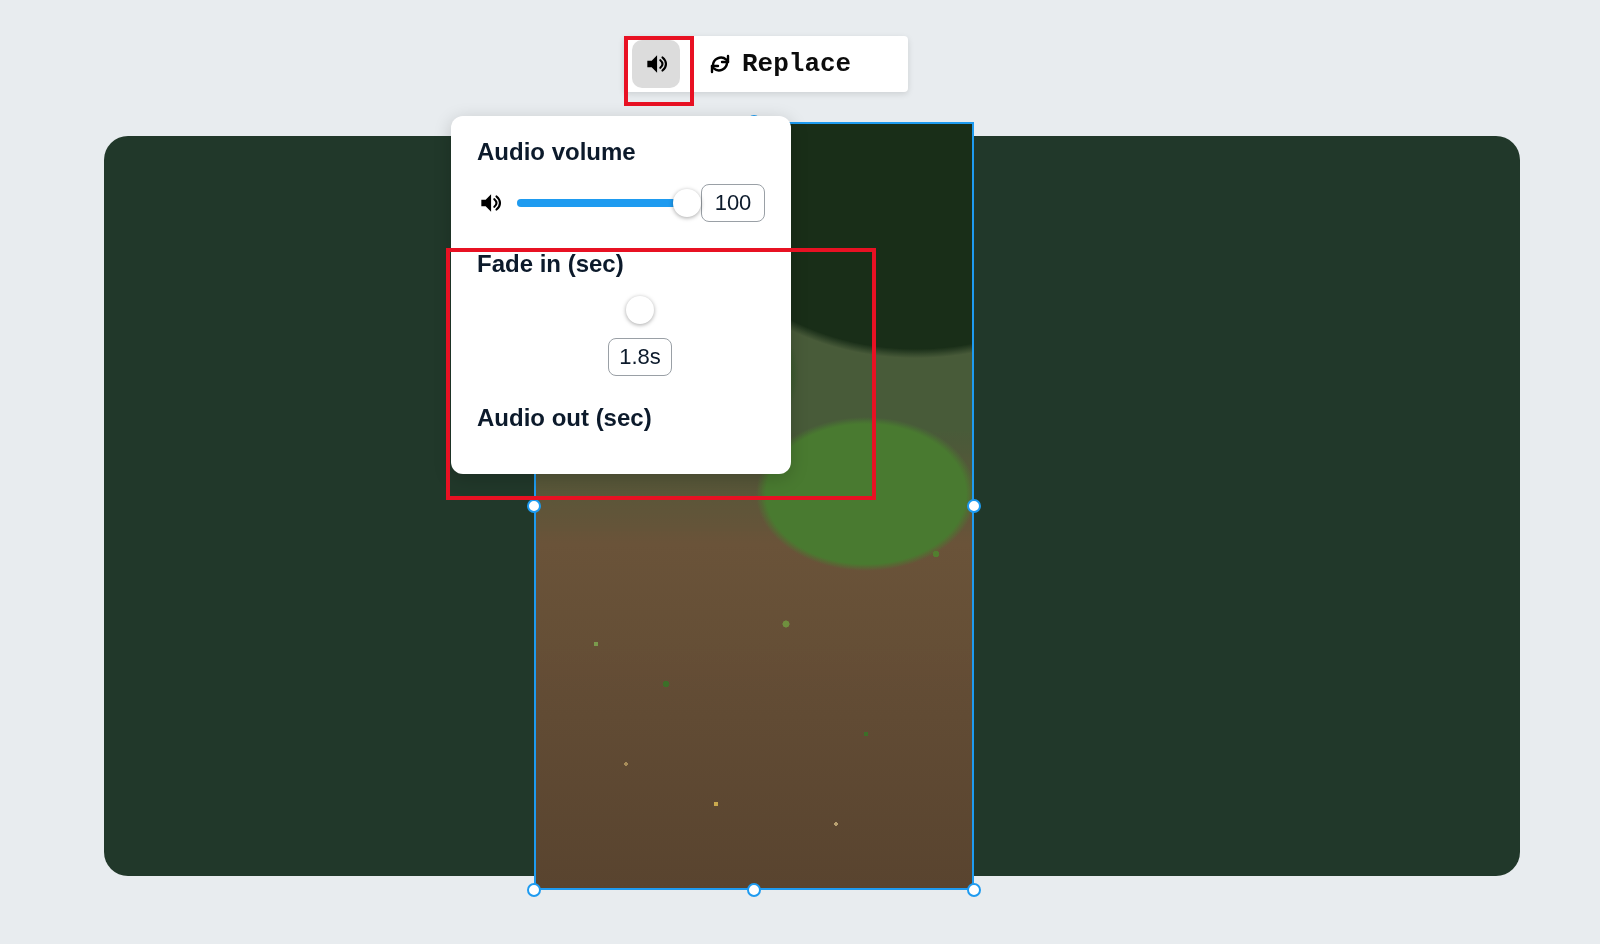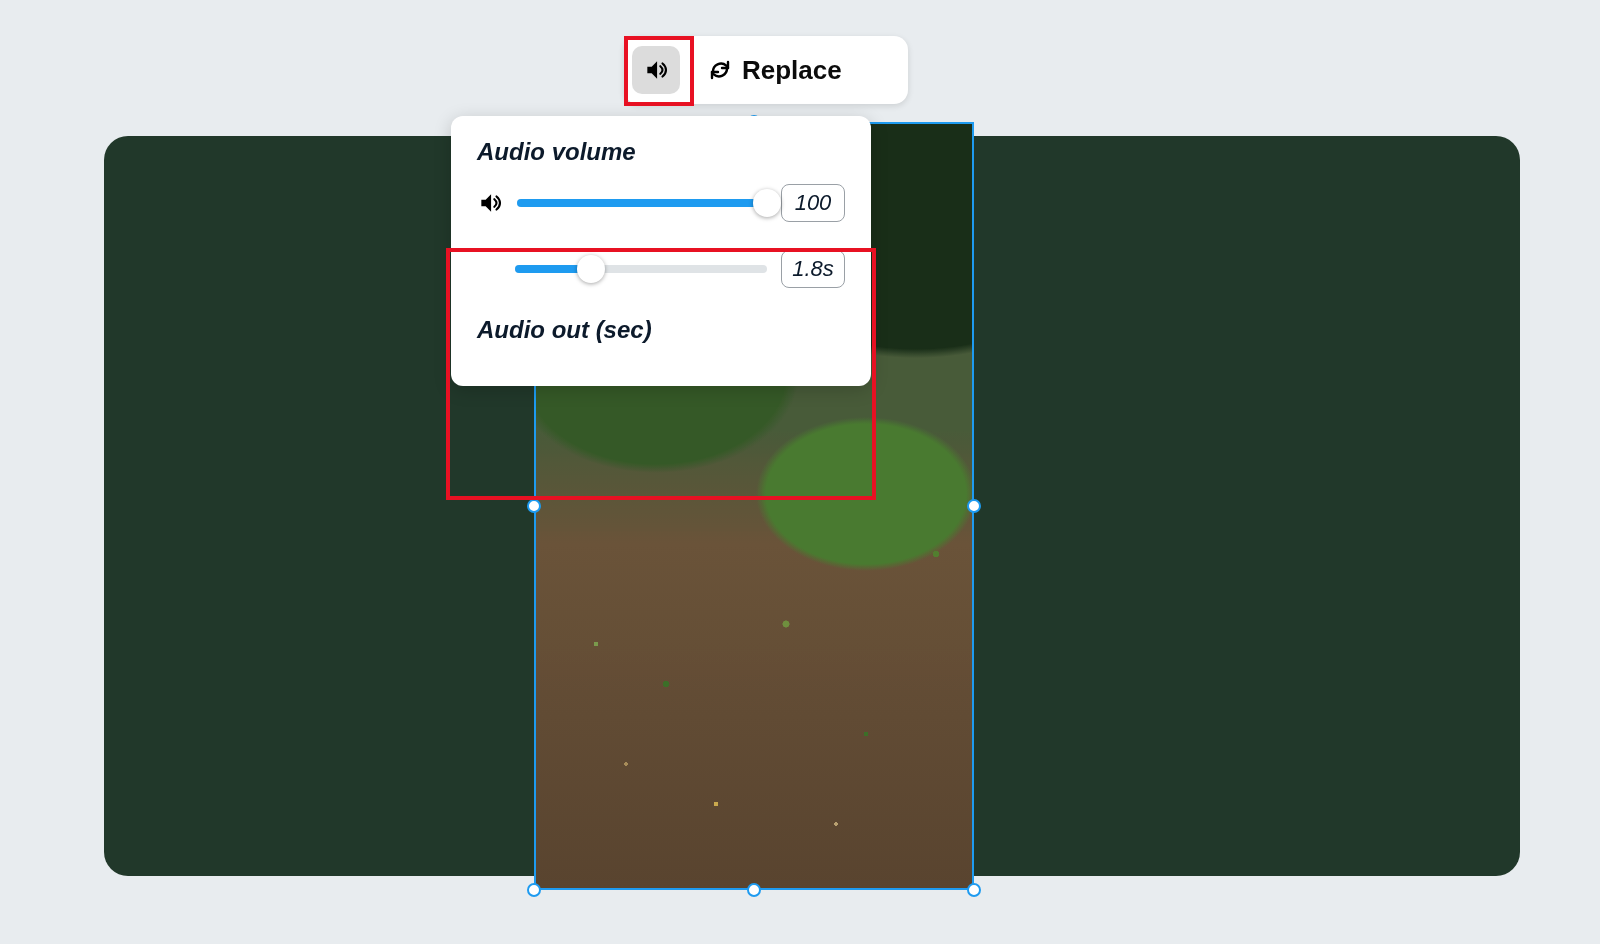--- a/index.html
+++ b/index.html
@@ -66,28 +66,29 @@
     border: 2px solid #1e9bf0;
     transform: translate(-50%, -50%);
   }
 
   
   .toolbar {
     position: absolute;
     left: 624px;
     top: 36px;
     width: 284px;
-    height: 68px;
-    background: #fff;
-    border-radius: 14px;
+    height: 56px;
+    background: #fff;
+    border-radius: 4px;
     box-shadow: 0 2px 6px rgba(0,0,0,0.12);
     display: flex;
     align-items: center;
     padding: 8px;
     gap: 10px;
+    font-family: Liberation Mono, monospace;
   }
   .audio-btn {
     width: 48px;
     height: 48px;
     border-radius: 10px;
     background: #dcdcdc;
     display: flex;
     align-items: center;
     justify-content: center;
     cursor: pointer;
@@ -110,41 +111,40 @@
     color: #0c0c0c;
     cursor: pointer;
     padding: 0 6px 0 18px;
   }
 
   
   .popover {
     position: absolute;
     left: 451px;
     top: 116px;
-    width: 420px;
+    width: 340px;
     background: #fff;
     border-radius: 12px;
     box-shadow: 0 4px 18px rgba(0,0,0,0.18);
     padding: 22px 0 24px 0;
-    font-style: italic;
   }
   .section-title {
     font-size: 24px;
     font-weight: 700;
     color: #0c1a2b;
     padding: 0 26px;
     margin-bottom: 18px;
   }
   .slider-row {
     display: flex;
     align-items: center;
     padding: 0 26px 0 26px;
     gap: 14px;
   }
-  .slider-row.indent { padding-left: 64px; }
+  .slider-row.indent { padding-left: 64px; flex-direction: column; }
   .vol-icon { width: 26px; flex: 0 0 auto; }
 
   .slider {
     position: relative;
     flex: 1 1 auto;
     height: 28px;
   }
   .track-bg {
     position: absolute;
     left: 0; right: 0; top: 50%;
@@ -251,20 +251,21 @@
     <div class="slider">
       <div class="track-bg"></div>
       <div class="track-fill" style="width:100%"></div>
       <div class="thumb" style="left:100%"></div>
     </div>
     <div class="val-box">100</div>
   </div>
 
   <div class="gap24"></div>
 
+  <div class="section-title">Fade in (sec)</div>
   <div class="slider-row indent">
     <div class="slider">
       <div class="track-bg"></div>
       <div class="track-fill" style="width:30%"></div>
       <div class="thumb" style="left:30%"></div>
     </div>
     <div class="val-box">1.8s</div>
   </div>
 
   <div class="gap24"></div>

